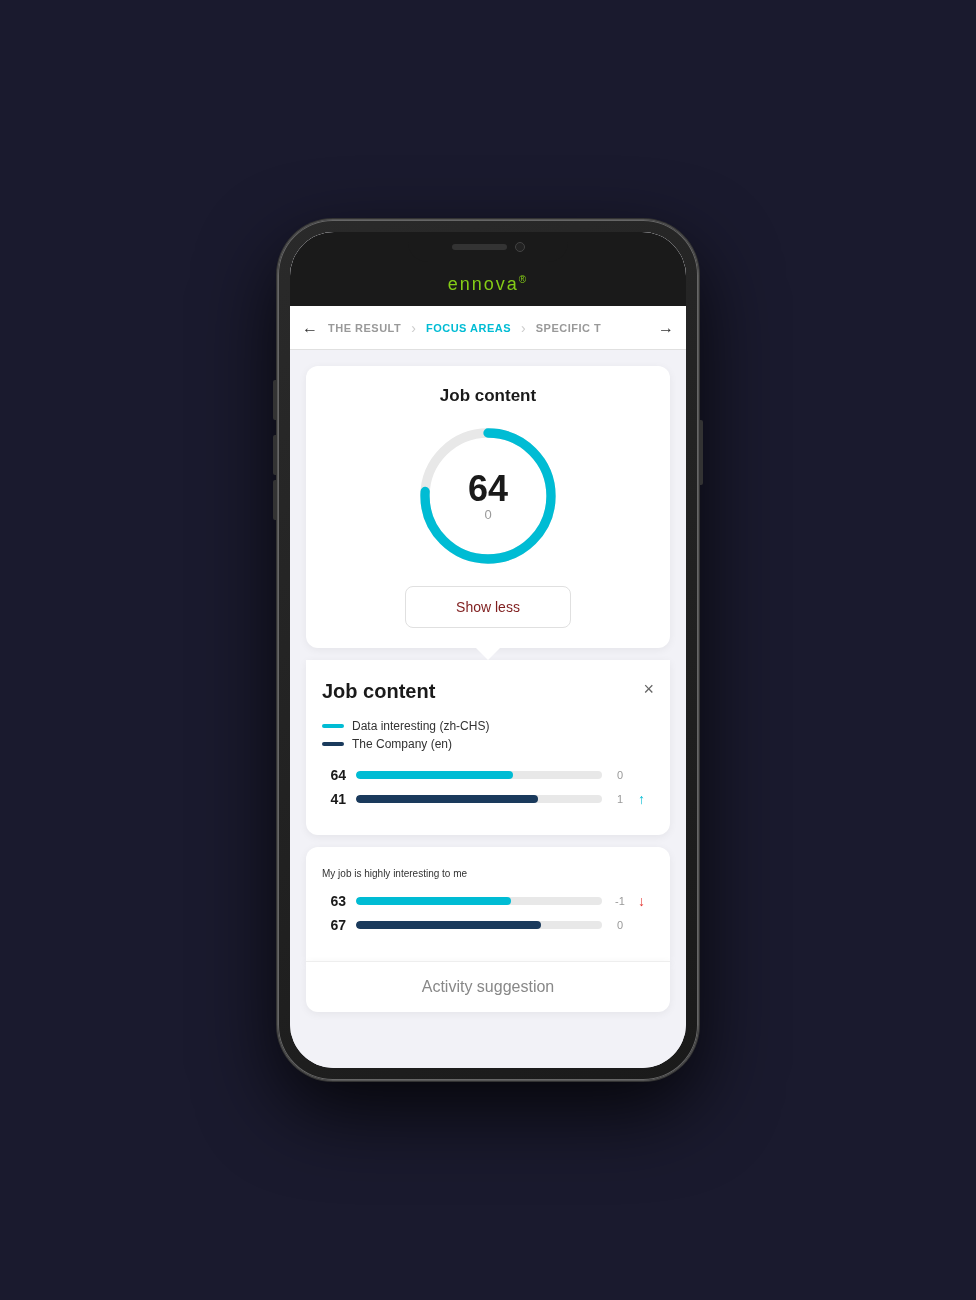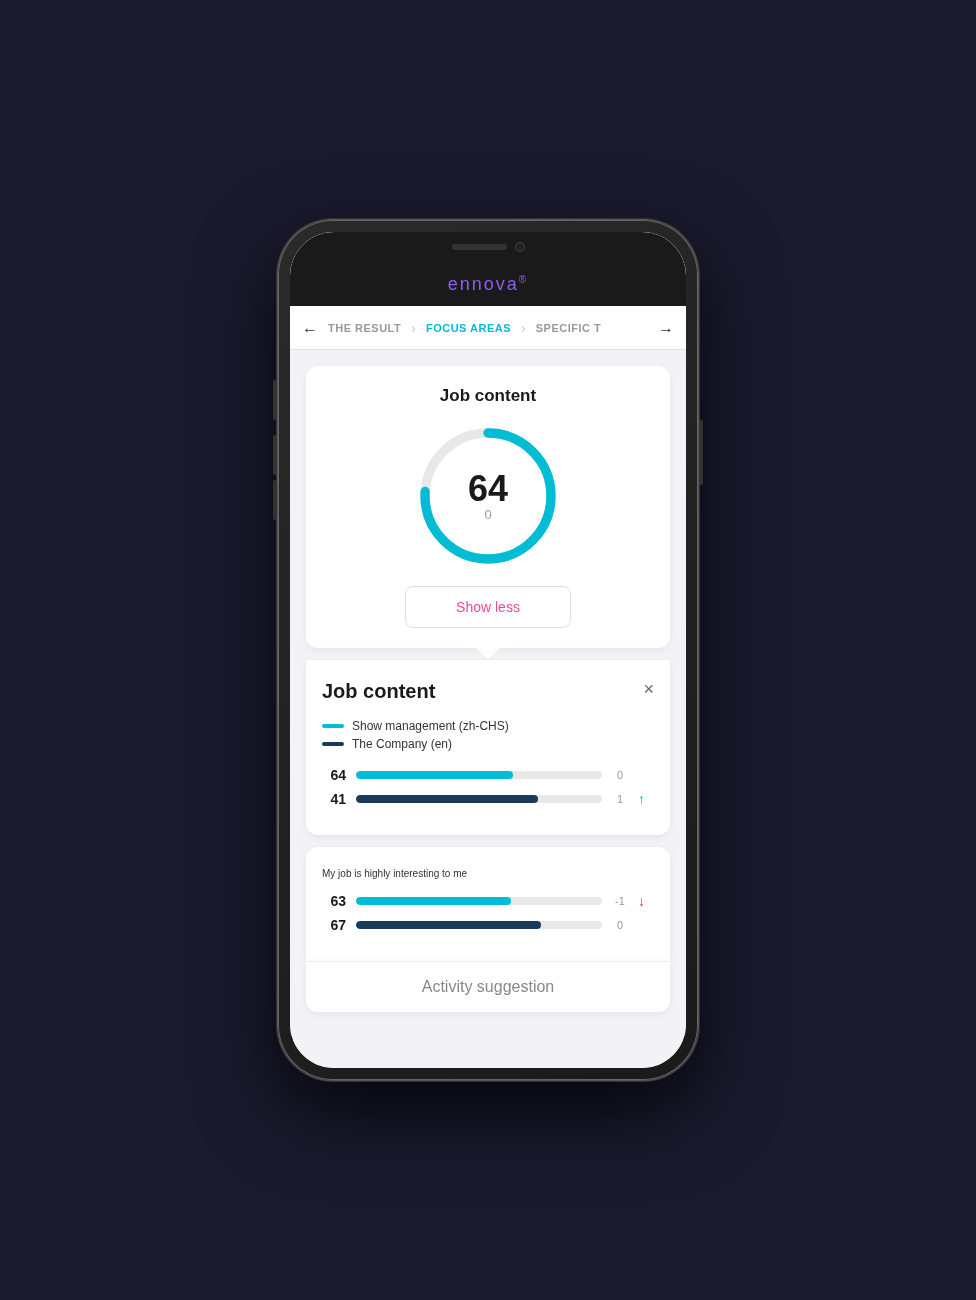--- a/index.html
+++ b/index.html
@@ -101,21 +101,21 @@
     }
 
     .brand-bar {
       background: #1a1a1a;
       height: 44px;
       display: flex;
       align-items: center;
       justify-content: center;
     }
     .brand-name {
-      color: #8b5cf6;
+      color: #84cc16;
       font-size: 18px;
       font-weight: 300;
       letter-spacing: 2px;
       text-align: right;
     }
     .brand-name sup {
       font-size: 10px;
     }
 
     
@@ -219,21 +219,21 @@
       color: #999;
       display: block;
     }
 
     .show-less-btn {
       border: 1px solid #e0e0e0;
       background: white;
       border-radius: 8px;
       padding: 12px 50px;
       font-size: 14px;
-      color: #ec4899;
+      color: #7f1d1d;
       cursor: pointer;
     }
 
     
     .card-pointer {
       width: 0;
       height: 0;
       border-left: 12px solid transparent;
       border-right: 12px solid transparent;
       border-top: 12px solid white;
@@ -410,21 +410,21 @@
 
         <div class="detail-panel" style="margin: 0 16px 0; border-radius:0 0 12px 12px;">
           <div class="detail-header">
             <div class="detail-title">Job content</div>
             <div class="close-btn">×</div>
           </div>
 
           <div class="legend">
             <div class="legend-item">
               <div class="legend-line cyan"></div>
-              <span>Show management (zh-CHS)</span>
+              <span>Data interesting (zh-CHS)</span>
             </div>
             <div class="legend-item">
               <div class="legend-line dark"></div>
               <span>The Company (en)</span>
             </div>
           </div>
 
           <div class="bar-section">
 
             <div class="bar-row">

